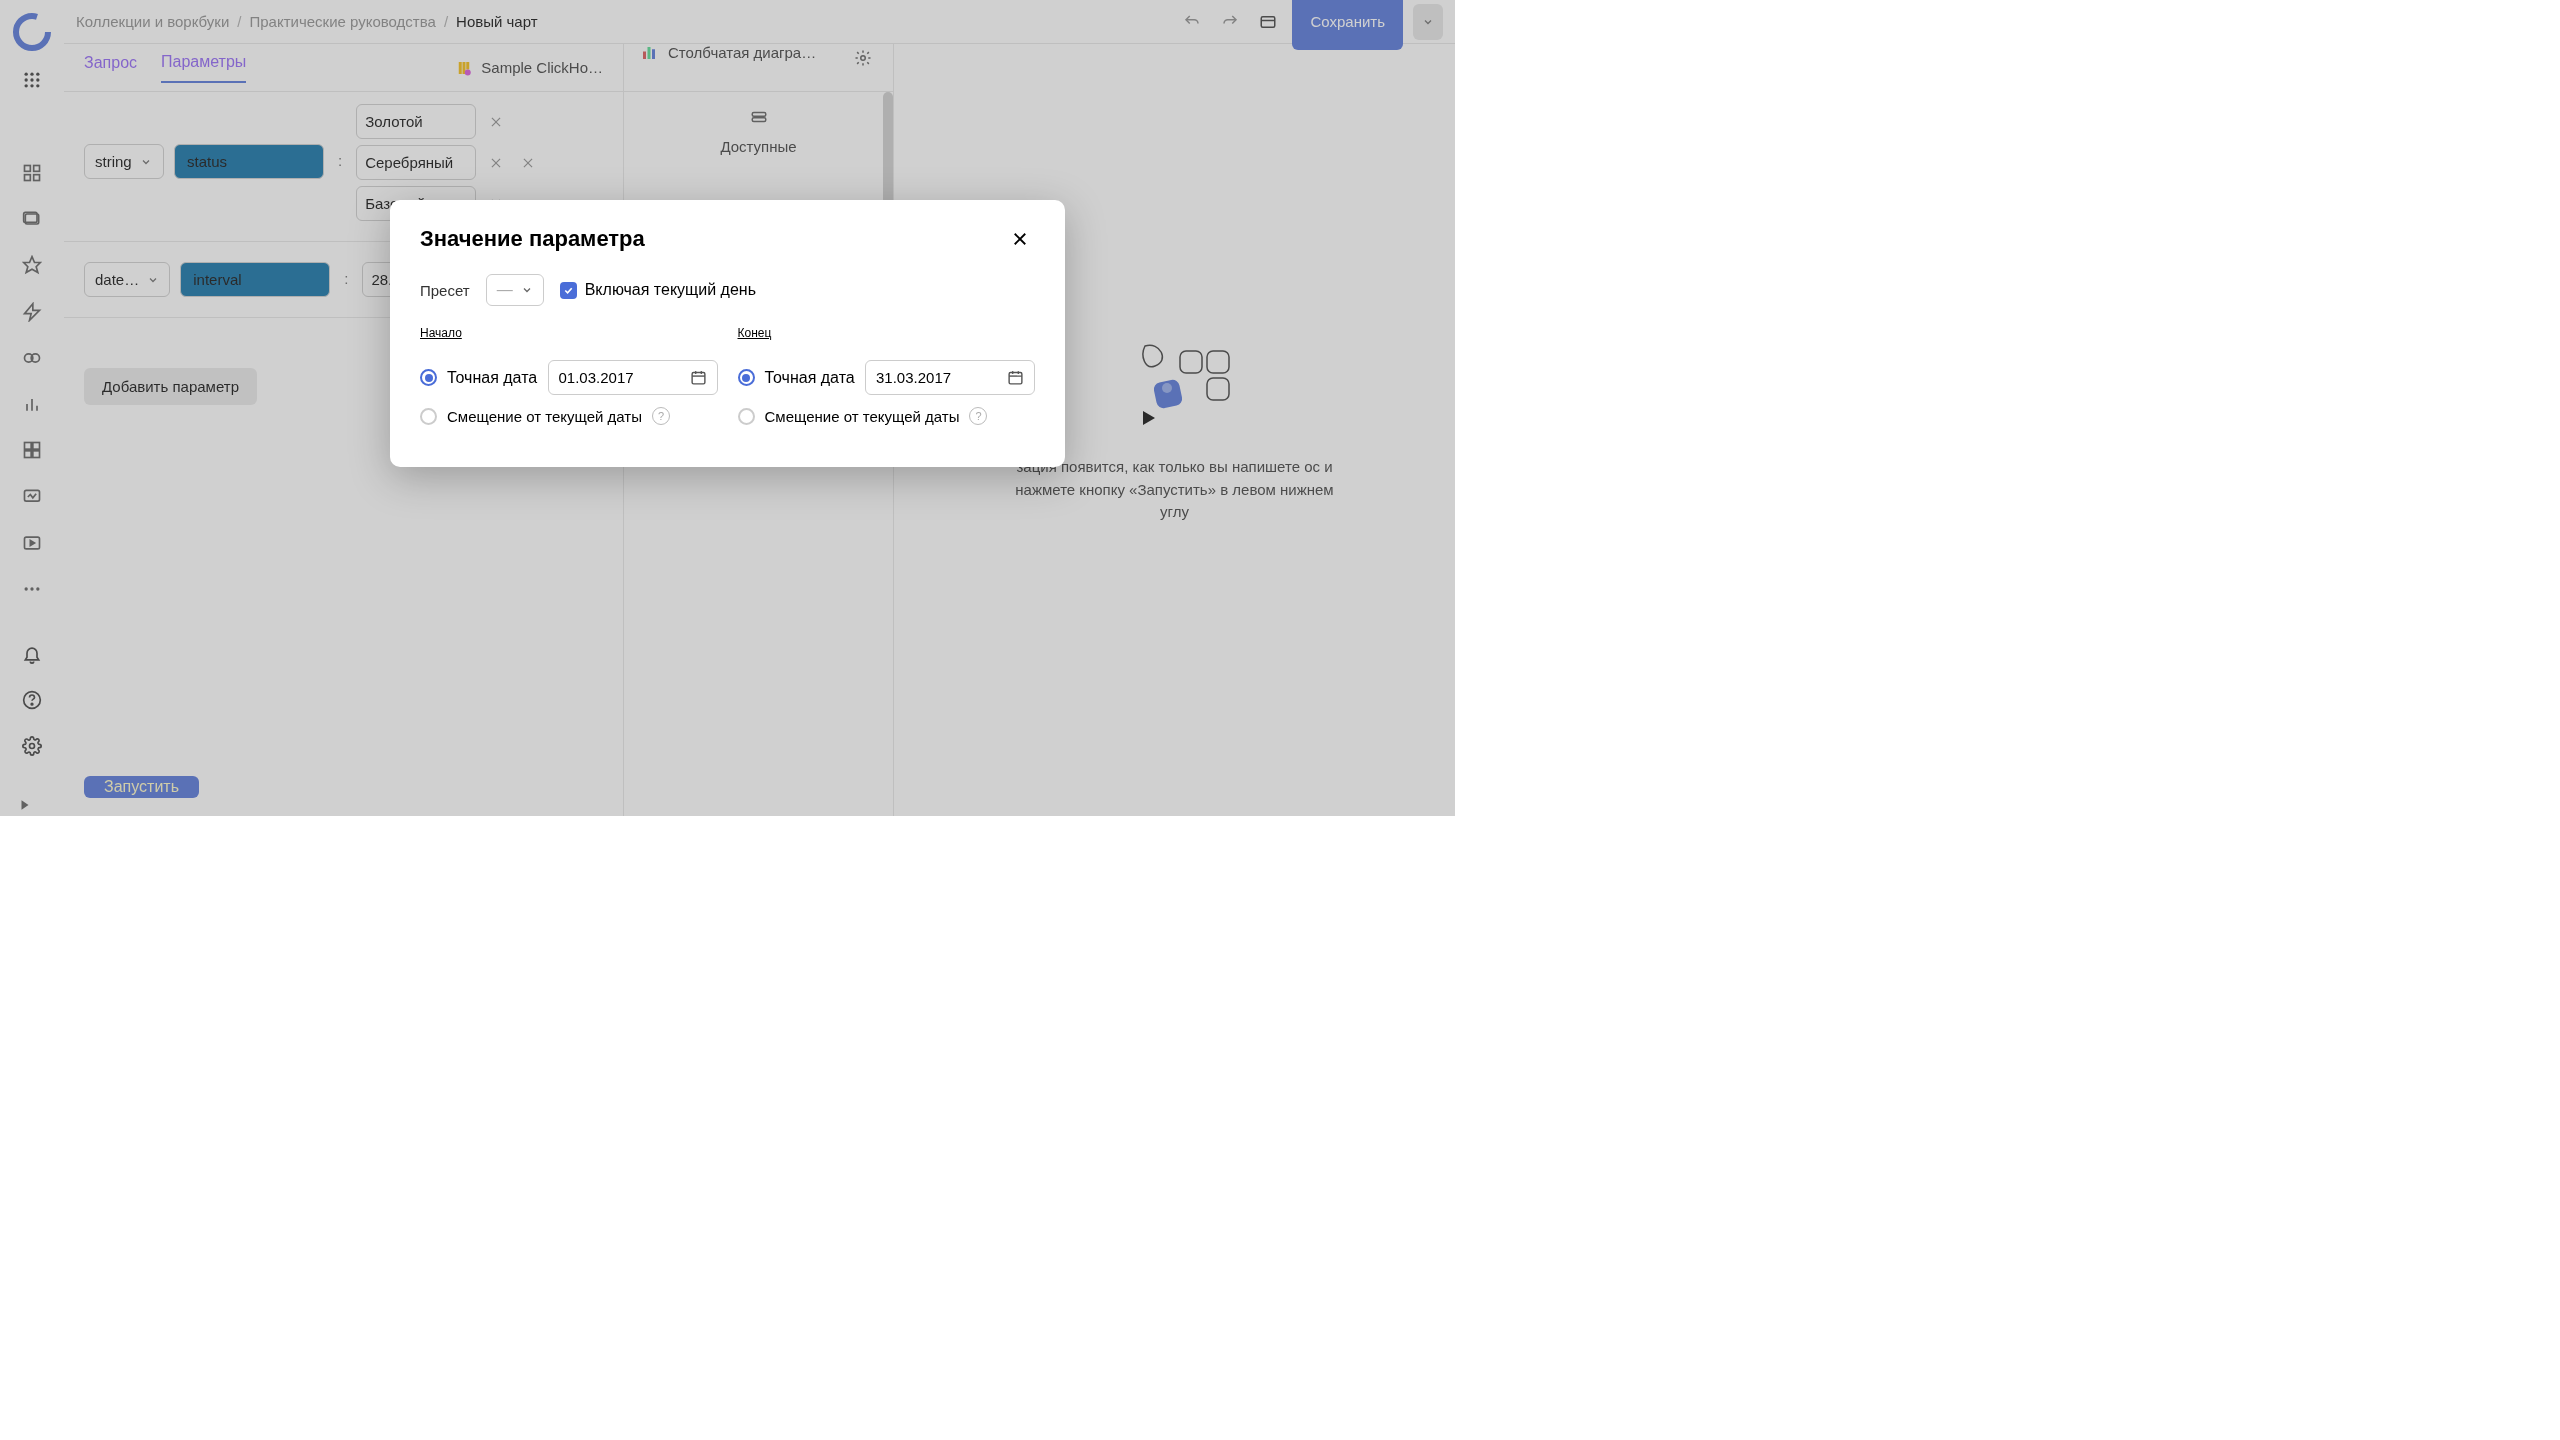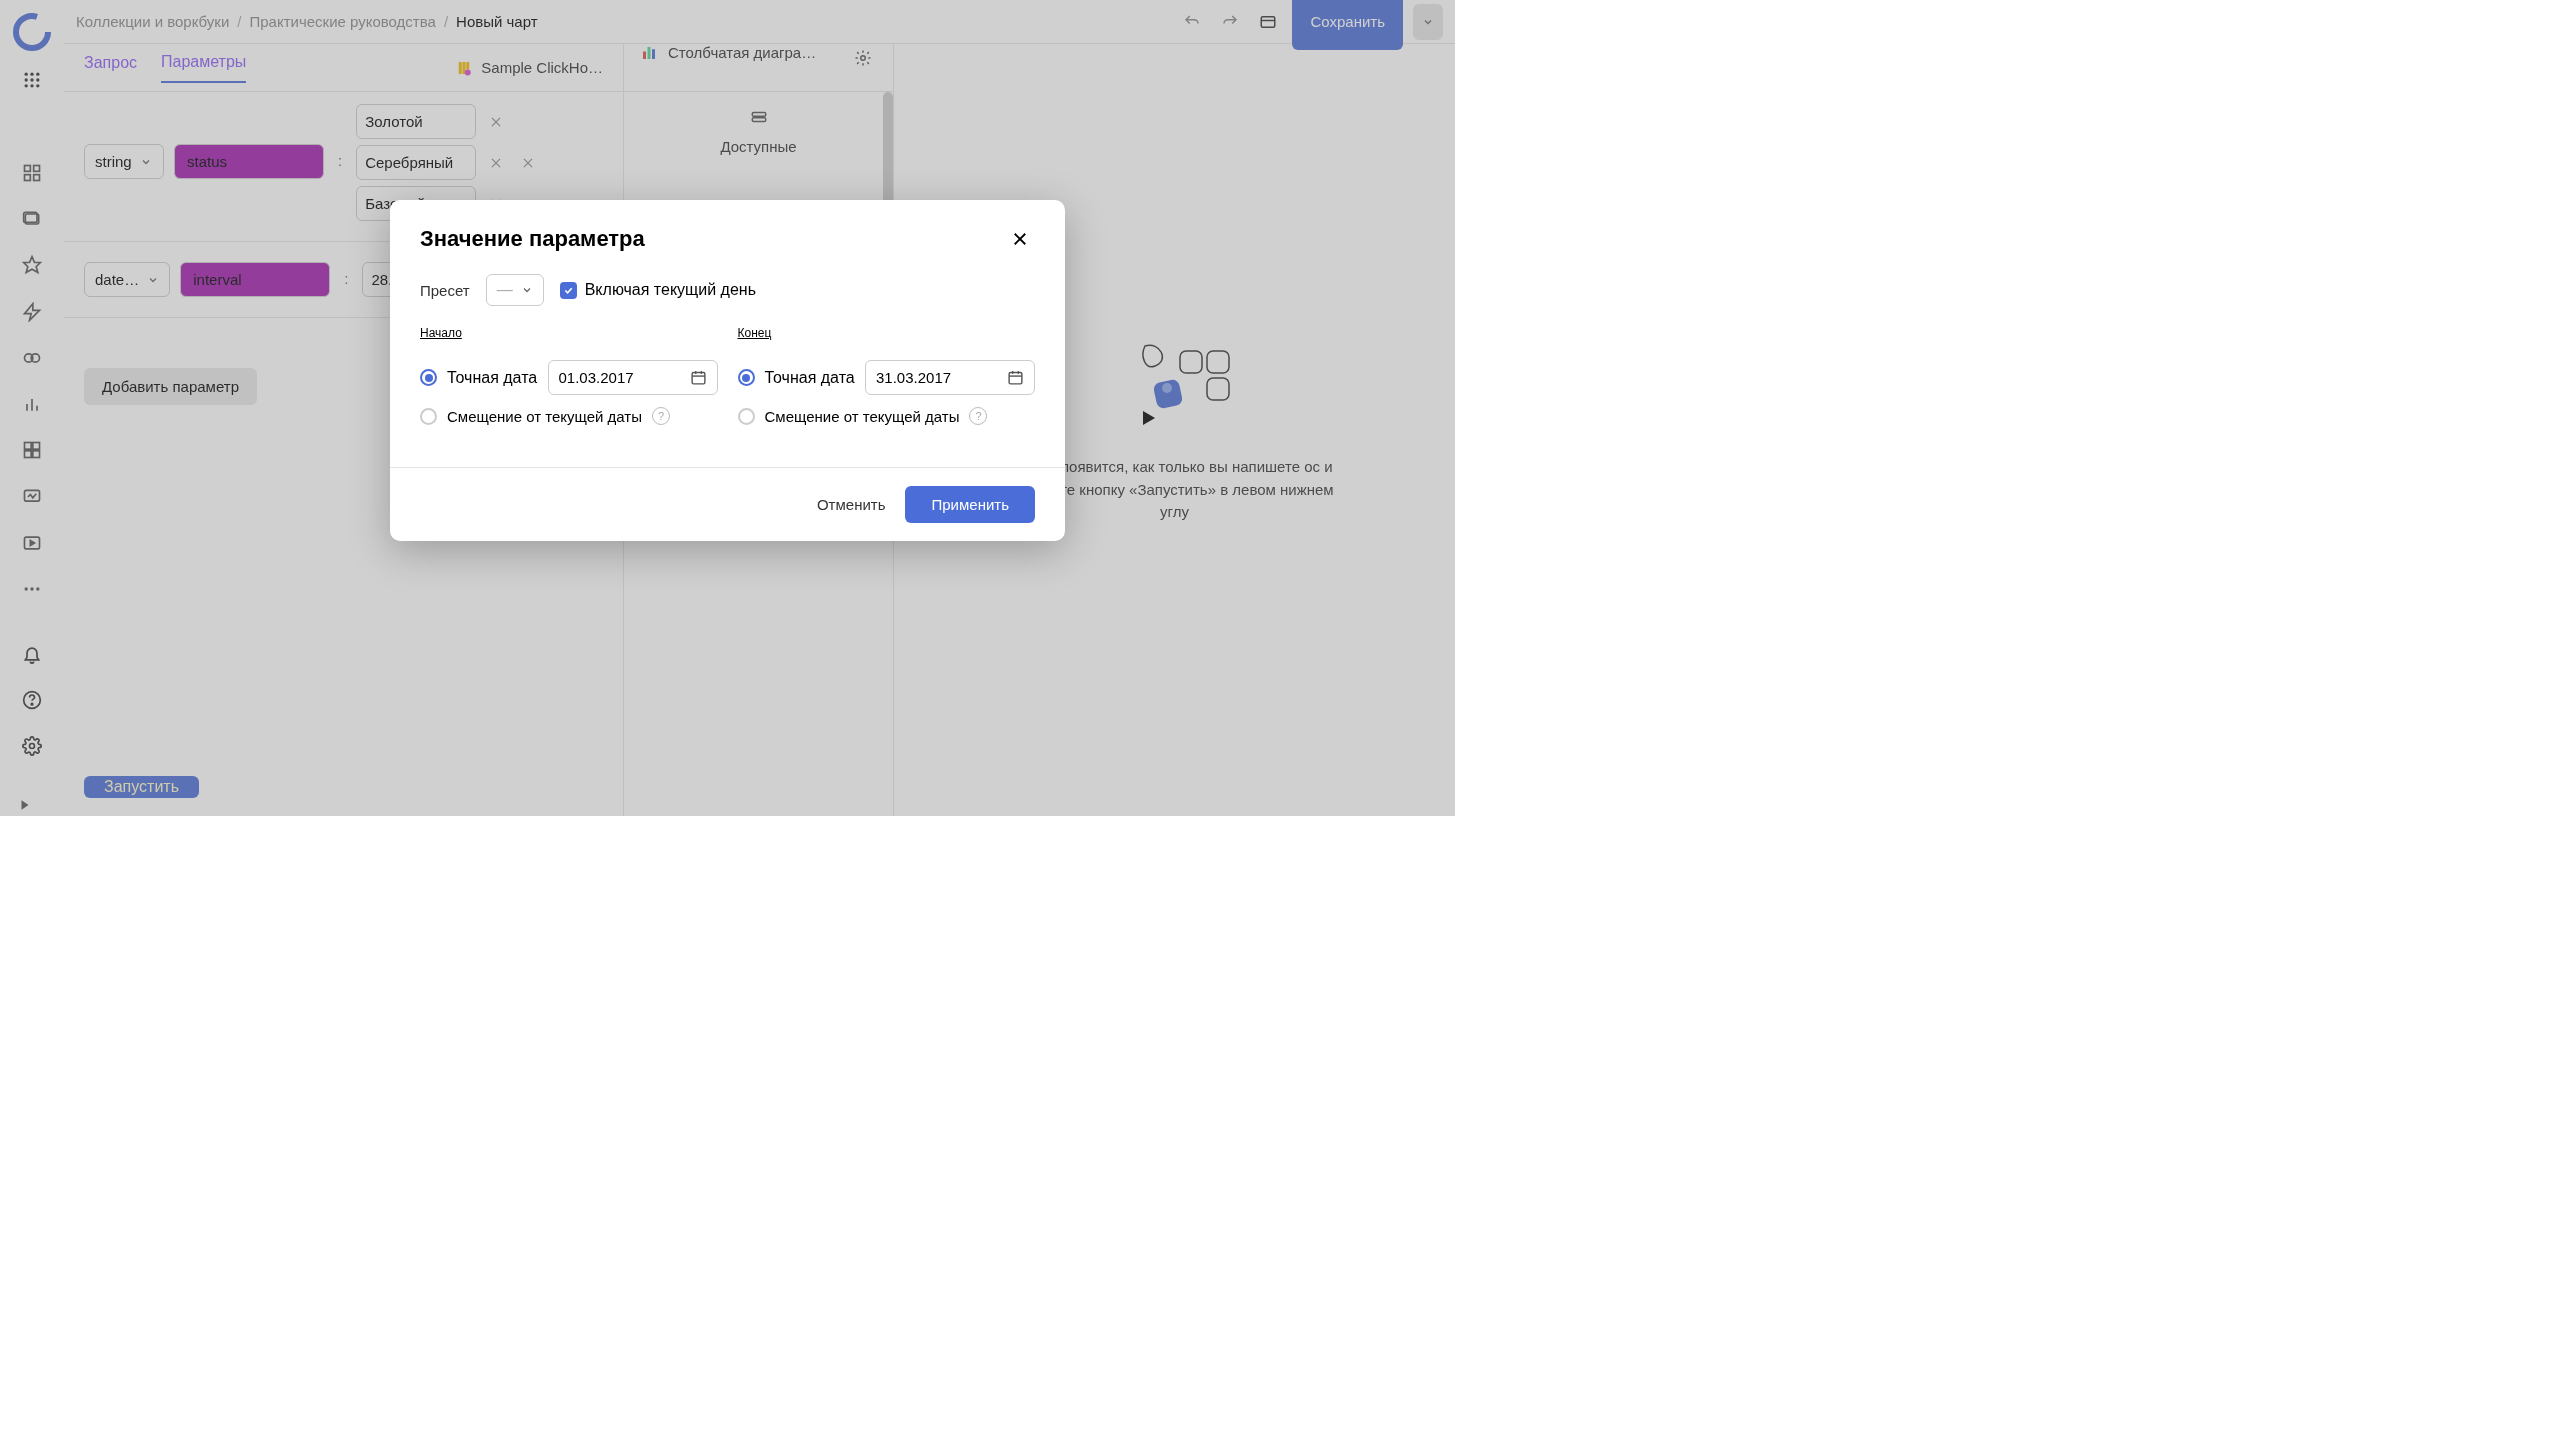--- a/index.html
+++ b/index.html
@@ -29,21 +29,21 @@
 
 .tabsrow { height: 48px; display: flex; align-items: center; border-bottom: 1px solid #e5e5e5; padding: 0 20px; gap: 24px; }
 .tab { font-size: 16px; color: #8b5cf6; padding-bottom: 10px; cursor: pointer; }
 .tab.active { border-bottom: 2px solid #4a6dd8; }
 .datasource { margin-left: auto; display: flex; align-items: center; gap: 8px; font-size: 15px; color: #333; }
 
 
 .params-body { flex: 1; padding: 12px 20px; position: relative; overflow: hidden; }
 .param-row { display: flex; align-items: flex-start; gap: 10px; margin-bottom: 12px; }
 .select-box { border: 1px solid #ccc; border-radius: 6px; padding: 8px 10px; display: flex; align-items: center; gap: 8px; font-size: 15px; background: #fff; min-width: 80px; }
-.name-box { border: 1px solid #ccc; border-radius: 6px; padding: 8px 12px; font-size: 15px; background: #a21caf; min-width: 150px; }
+.name-box { border: 1px solid #ccc; border-radius: 6px; padding: 8px 12px; font-size: 15px; background: #0369a1; min-width: 150px; }
 .colon { padding: 8px 4px; font-size: 15px; color: #666; }
 .value-col { display: flex; flex-direction: column; gap: 6px; }
 .value-chip { display: flex; align-items: center; gap: 8px; }
 .chip-box { border: 1px solid #ccc; border-radius: 6px; padding: 8px 8px; font-size: 15px; min-width: 120px; background: #fff; }
 .chip-x { width: 24px; height: 24px; display: flex; align-items: center; justify-content: center; color: #888; cursor: pointer; }
 .add-param-btn { background: #e9e9e9; border: none; border-radius: 6px; padding: 10px 18px; font-size: 15px; cursor: pointer; margin-top: 30px; }
 .run-btn { position: absolute; bottom: 18px; left: 20px; background: #4a6dd8; color: #fef9c3; border: none; border-radius: 6px; padding: 2px 20px; font-size: 16px; cursor: pointer; }
 
 
 .mid-header { height: 48px; border-bottom: 1px solid #e5e5e5; display: flex; align-items: flex-start; padding: 0 16px; gap: 10px; }
@@ -436,17 +436,13 @@
           </div>
         </div>
         <div class="radio-row">
           <span class="radio"></span>
           <span>Смещение от текущей даты</span>
           <span class="help-circle">?</span>
         </div>
       </div>
     </div>
   </div>
-  <div class="modal-foot">
-    <button class="cancel-btn">Отменить</button>
-    <button class="apply-btn">Применить</button>
-  </div>
 </div>
 
 </body></html>

